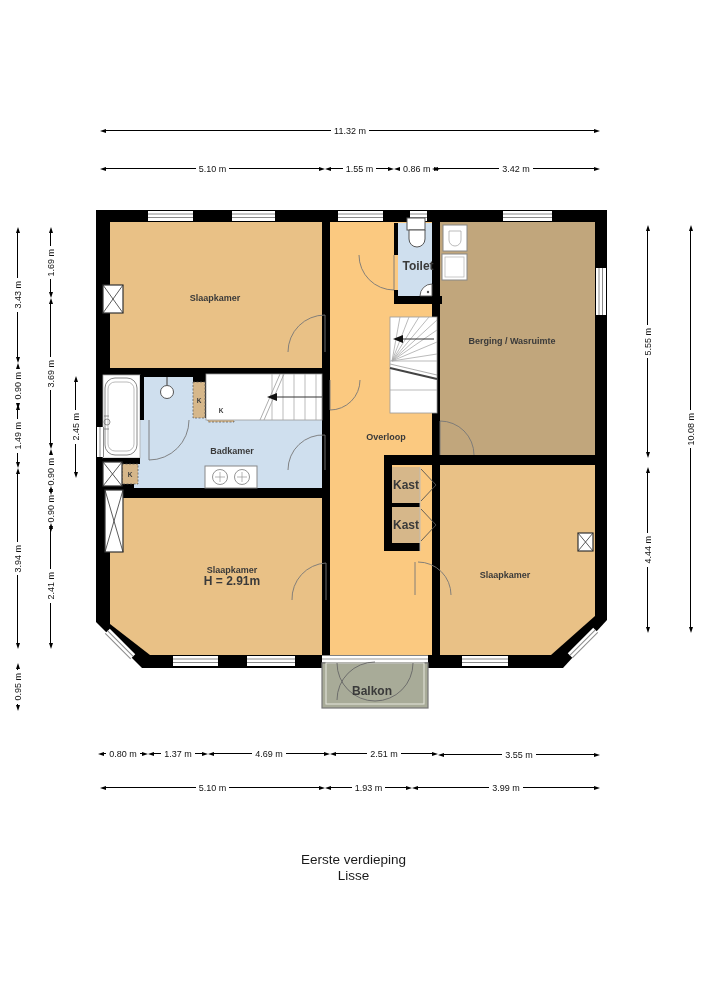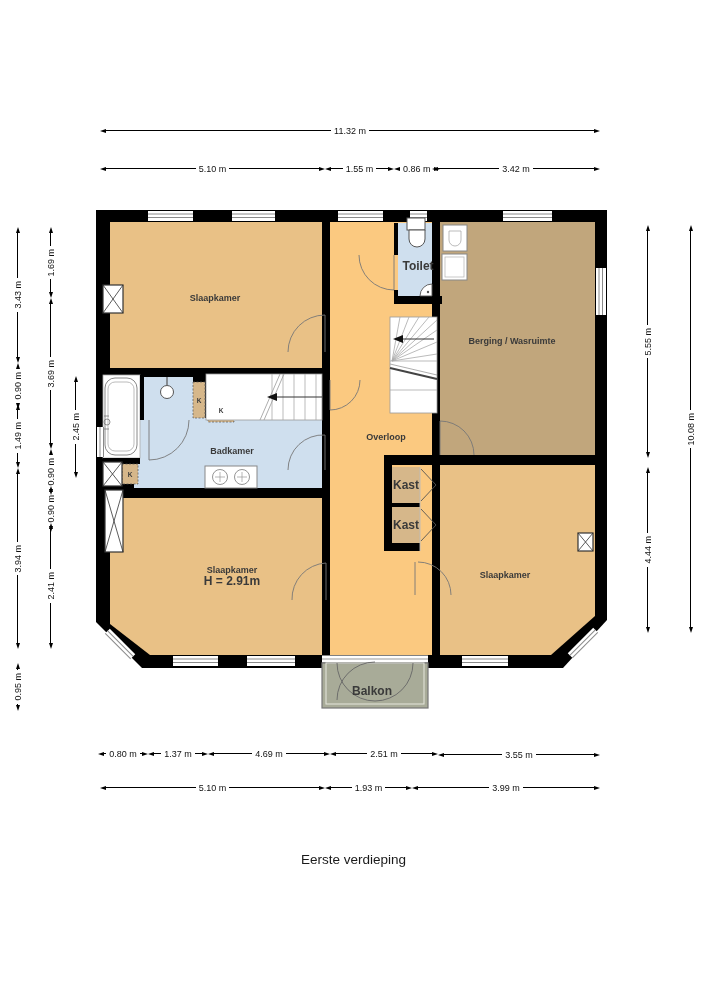--- a/index.html
+++ b/index.html
@@ -452,15 +452,16 @@
     </div>
     <div class="room-label" style="left:409px;top:365px">Slaapkamer</div>
     <div class="room-label small" style="left:276px;top:481px">Balkon</div>
     <div class="k-label" style="left:103px;top:190px">K</div>
     <div class="k-label" style="left:125px;top:200px">K</div>
     <div class="k-label" style="left:34px;top:264px">K</div>
   </div>
 
   <div id="title">
     <div>Eerste verdieping</div>
+    <div>Lisse</div>
   </div>
 
 </div>
 
 </body></html>

